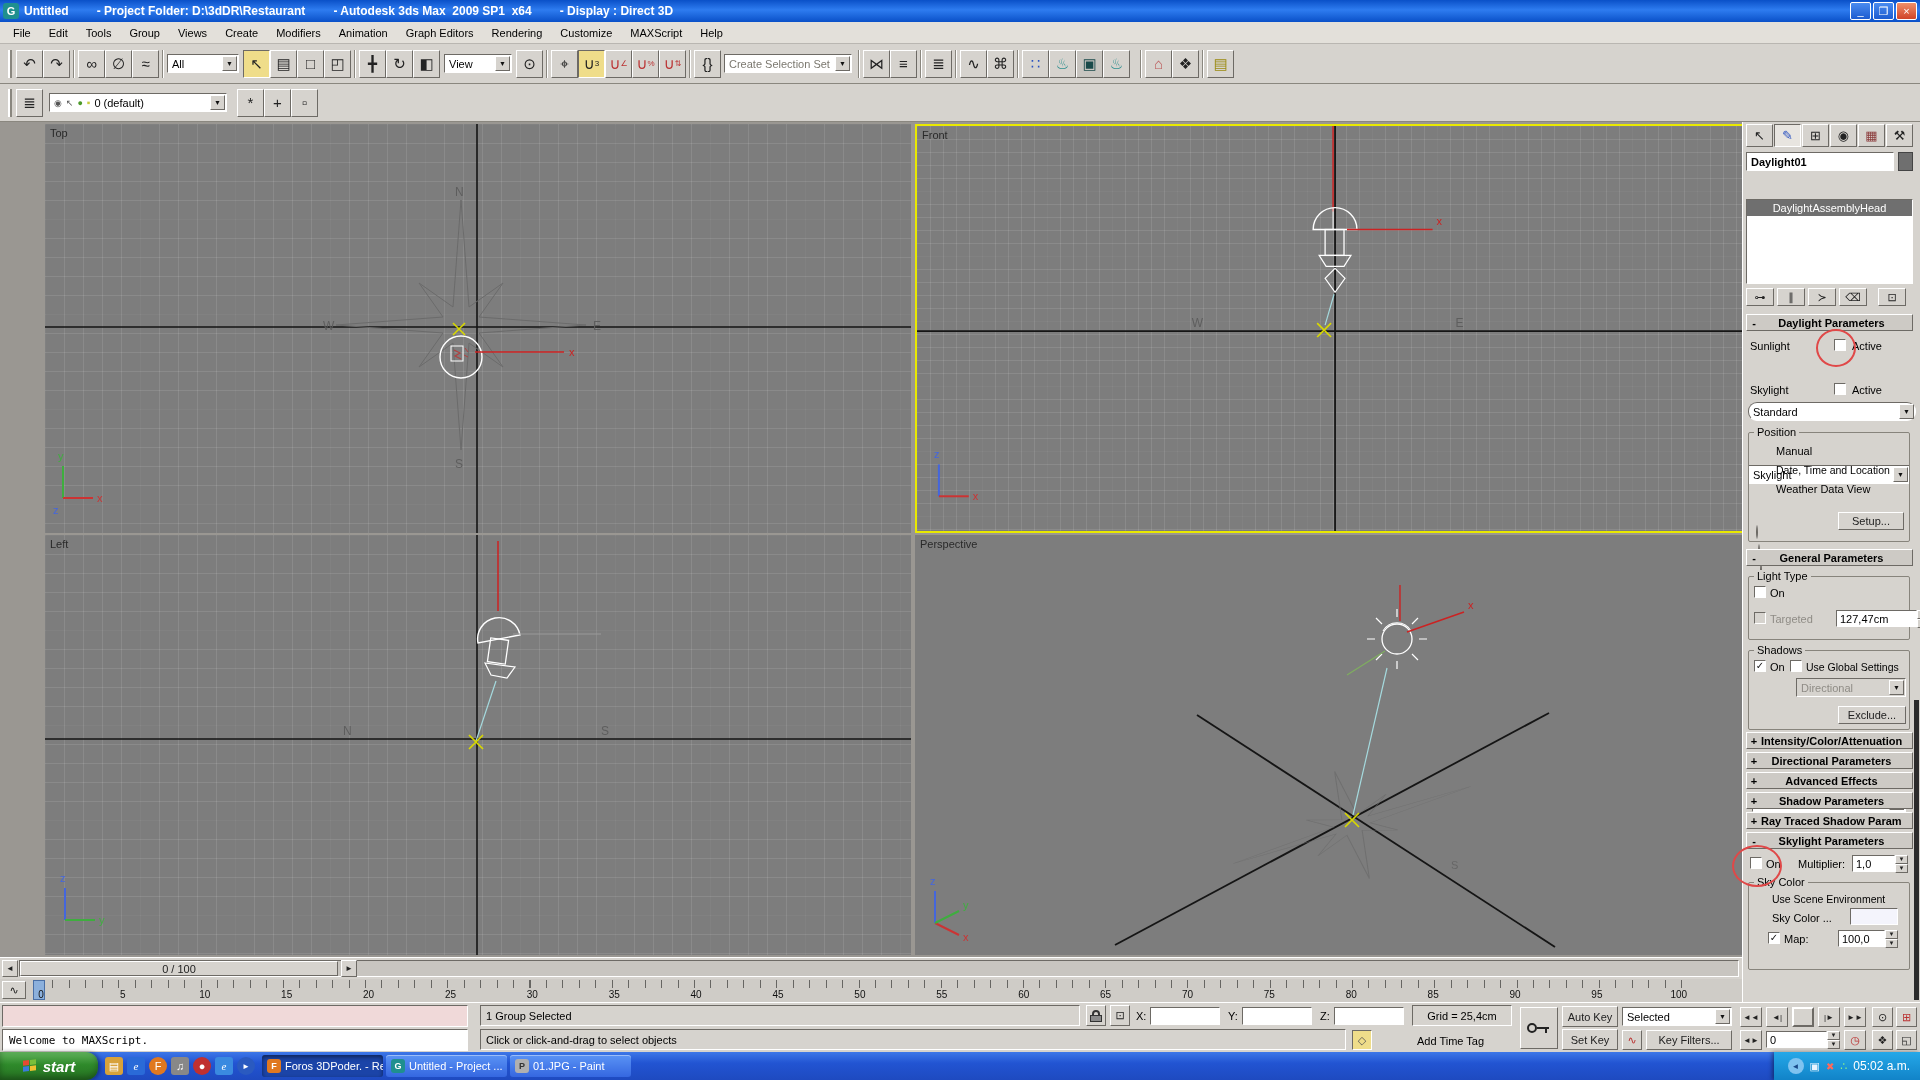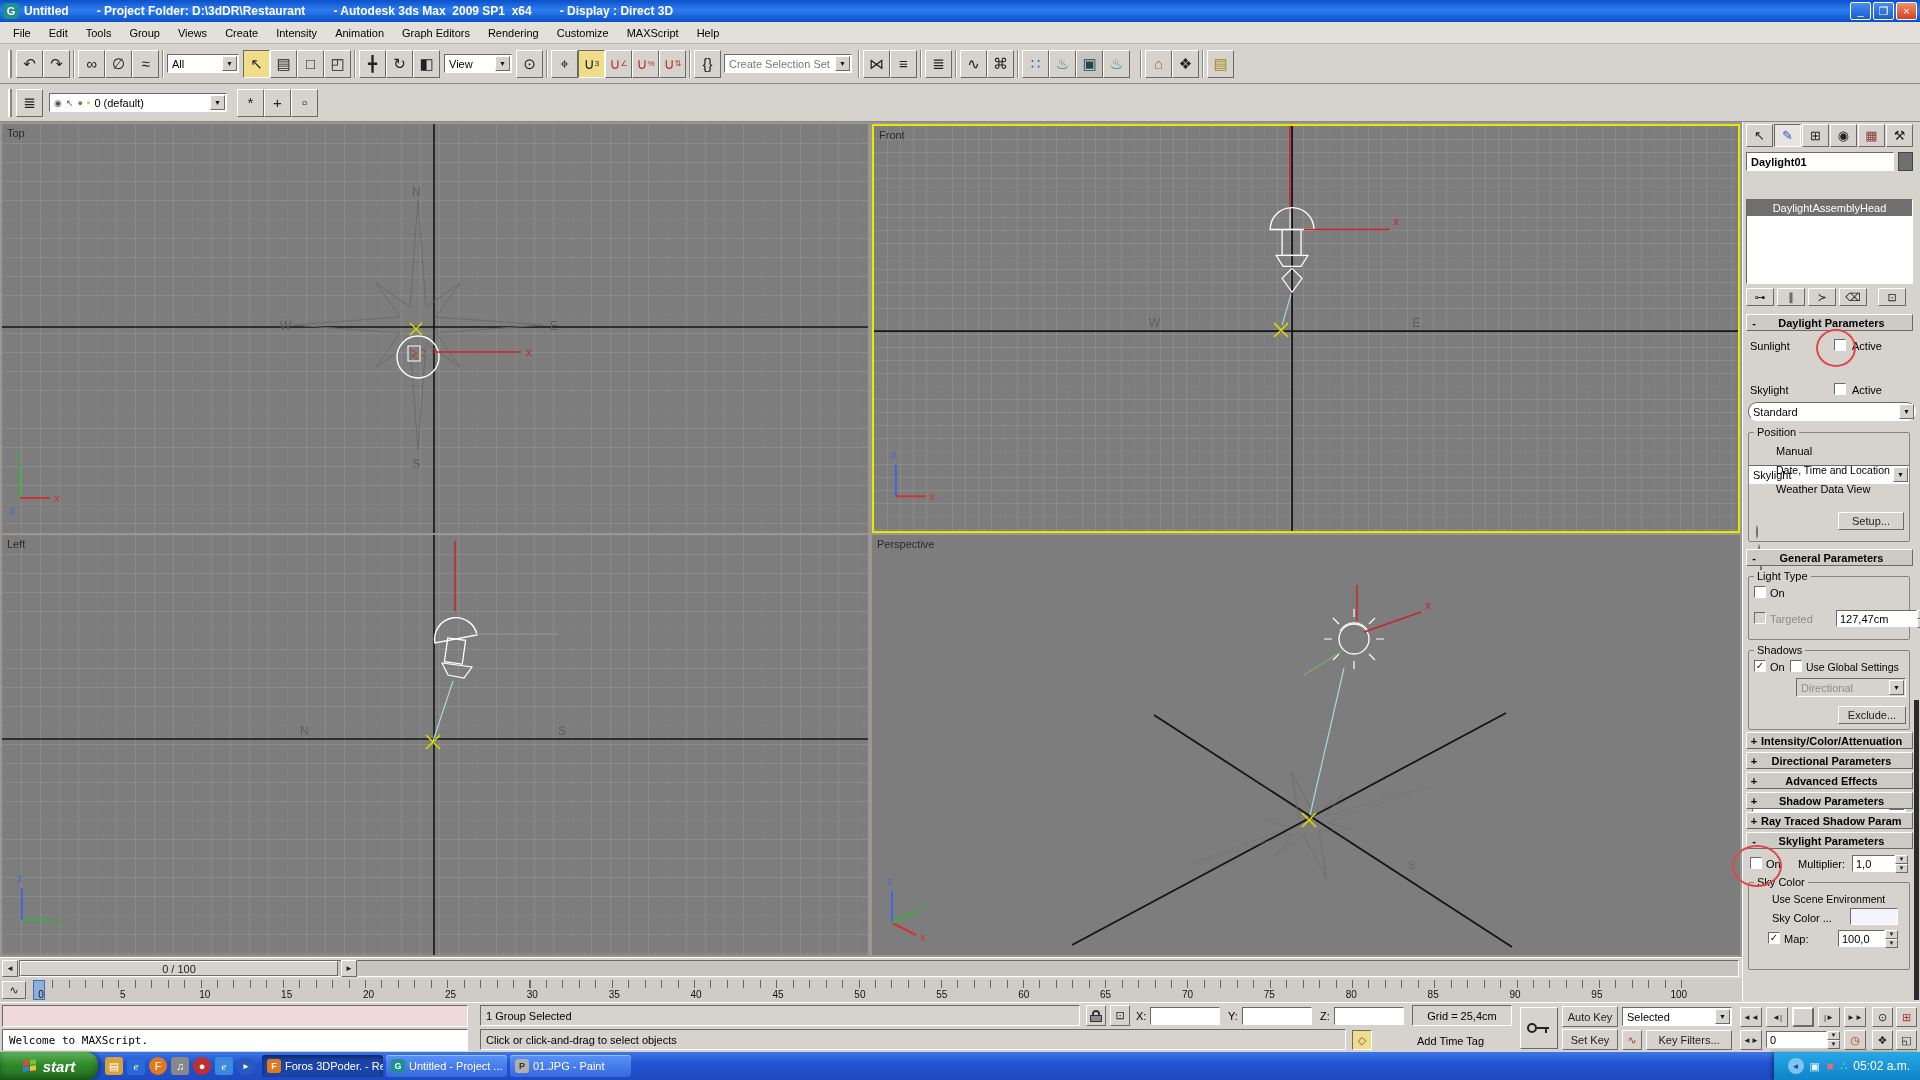--- a/index.html
+++ b/index.html
@@ -56,21 +56,21 @@
   .winbtn { width:21px; height:18px; border-radius:2px; color:#fff; font-size:11px; display:flex;
             align-items:center; justify-content:center; border:1px solid #fff;
             background:linear-gradient(#4a8cf0,#1c5cd0); margin-left:2px; }
   .winbtn.close { background:linear-gradient(#f0906a,#d04428); }
   #menubar { left:0; top:22px; width:1920px; height:22px; background:#e3e0da; border-bottom:1px solid #b9b6b1;
              display:flex; align-items:center; padding-left:4px; }
   .menu-item { padding:3px 9px; }
 
   
   #viewports { left:0; top:122px; width:1742px; height:835px; background:#9a9792; }
-  .vp { position:absolute; background-color:#7d7d7d; overflow:hidden; }
+  .vp { position:absolute; background-color:#7d7d7d; overflow:hidden;margin-left:43px; }
   .vp.gridded { background-image:
       linear-gradient(rgba(255,255,255,.10) 1px, transparent 1px),
       linear-gradient(90deg, rgba(255,255,255,.10) 1px, transparent 1px),
       linear-gradient(rgba(0,0,0,.08) 1px, transparent 1px),
       linear-gradient(90deg, rgba(0,0,0,.08) 1px, transparent 1px);
       background-size:19px 19px, 19px 19px, 95px 95px, 95px 95px; }
   .vp.fine { background-size:13px 13px, 13px 13px, 65px 65px, 65px 65px; }
   .vp .vplabel { position:absolute; left:5px; top:3px; color:#2a2a2a; font-size:11px; z-index:3; }
   .vp svg { position:absolute; inset:0; }
   .vp.active { border:2px solid #e9e900; }
@@ -143,21 +143,21 @@
 
 
 <div id="menubar" class="abs">
 
 <span class="menu-item">File</span>
     <span class="menu-item">Edit</span>
     <span class="menu-item">Tools</span>
     <span class="menu-item">Group</span>
     <span class="menu-item">Views</span>
     <span class="menu-item">Create</span>
-    <span class="menu-item">Intensity</span>
+    <span class="menu-item">Modifiers</span>
     <span class="menu-item">Animation</span>
     <span class="menu-item">Graph Editors</span>
     <span class="menu-item">Rendering</span>
     <span class="menu-item">Customize</span>
     <span class="menu-item">MAXScript</span>
     <span class="menu-item">Help</span>
   </div>
 
 
 <div class="abs row" style="left:0;top:44px;width:1920px;height:40px;background:#d6d3ce;border-bottom:1px solid #8a877f;padding:0 4px;">

